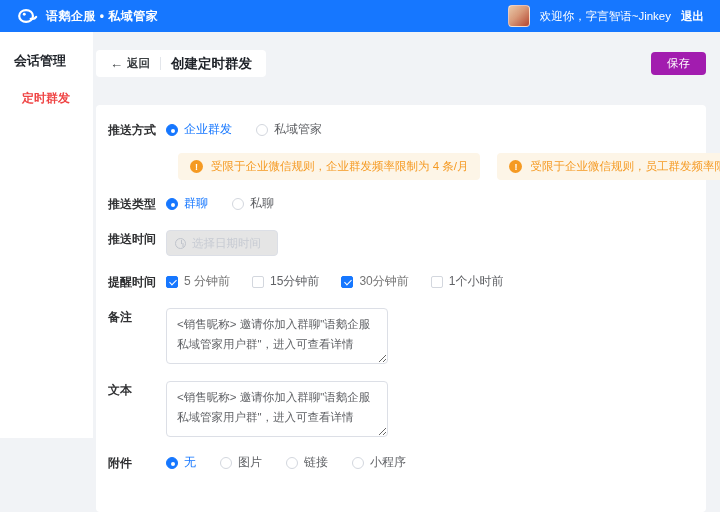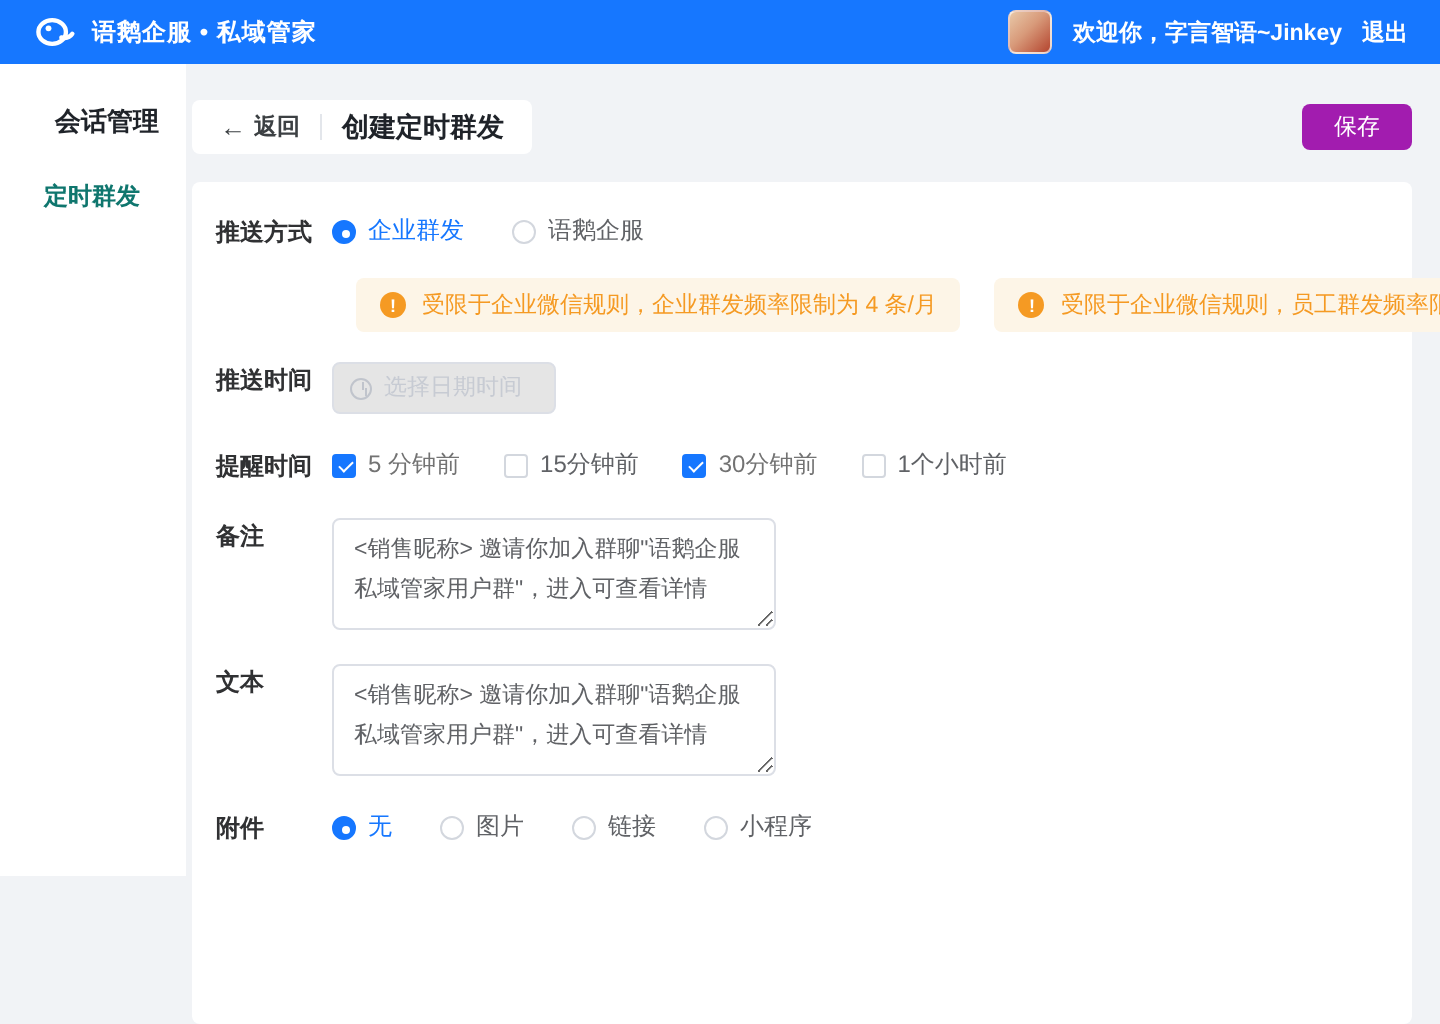--- a/index.html
+++ b/index.html
@@ -6,43 +6,43 @@
   html,body { width:720px; height:512px; }
   body { font-family:"Liberation Sans","DejaVu Sans",sans-serif; font-size:12px; color:#303133; }
   .page { width:720px; height:512px; background:#f1f3f6; display:flex; flex-direction:column; overflow:hidden; }
 
   
   .topbar { height:32px; background:#1677ff; display:flex; align-items:center; padding:0 16px; flex:0 0 auto; }
   .logo { width:22px; height:22px; margin-right:8px; display:flex; align-items:center; justify-content:center; }
   .brand { color:#fff; font-weight:bold; font-size:12px; letter-spacing:.5px; }
   .topbar-right { margin-left:auto; display:flex; align-items:center; gap:10px; }
   .avatar { width:22px; height:22px; border-radius:4px; background:linear-gradient(135deg,#e8c8a8 0%,#d89a7a 45%,#b4452f 100%); border:1px solid rgba(255,255,255,.6); }
-  .welcome { color:#fff; font-weight:bold; font-size:11.5px; }
+  .welcome { color:#fff; font-weight:normal; font-size:11.5px; }
   .logout { color:#fff; font-weight:bold; font-size:11.5px; cursor:pointer; }
 
   
   .layout { flex:1; display:flex; min-height:0; }
   .sidebar { width:93px; flex:0 0 93px; }
   .sidebar-panel { background:#fff; height:406px; padding:20px 0 0 14px; }
-  .sidebar-section { font-size:13px; font-weight:bold; color:#1f2329; margin-bottom:20px;text-align:center; }
-  .sidebar-item { font-size:12px; color:#0f766e; font-weight:bold; padding-left:8px; cursor:pointer; }
+  .sidebar-section { font-size:13px; font-weight:bold; color:#1f2329; margin-bottom:20px; }
+  .sidebar-item { font-size:12px; color:#ef4444; font-weight:bold; padding-left:8px; cursor:pointer; }
 
   .main { flex:1; min-width:0; display:flex; flex-direction:column; padding:0 14px 0 3px; }
 
   
   .toolbar { margin-top:18px; display:flex; align-items:center; }
   .crumb-chip { background:#fff; border-radius:4px; height:27px; display:inline-flex; align-items:center; padding:0 14px; gap:10px; }
   .back { display:flex; align-items:center; gap:4px; color:#3c4043; cursor:pointer; font-size:11.5px; font-weight:bold; }
   .back-arrow { font-size:13px; line-height:1; }
   .crumb-divider { width:1px; height:13px; background:#e3e6eb; }
   .page-title { font-size:13.5px; font-weight:bold; color:#1f2329; }
   .save-btn { margin-left:auto; background:#a21caf; color:#fff; border:none; border-radius:4px; height:23px; padding:0 16px; font-size:11.5px; cursor:pointer; font-family:inherit; }
 
   
-  .card { background:#fff; border-radius:4px; margin-top:14px; flex:1; padding:16px 16px 0 12px; }
+  .card { background:#fff; border-radius:4px; margin-top:28px; flex:1; padding:16px 16px 0 12px; }
   .form-row { display:flex; align-items:flex-start; margin-bottom:17px; }
   .form-label { width:58px; flex:0 0 58px; font-size:12px; font-weight:bold; color:#303133; padding-top:1px; }
   .form-control { display:flex; align-items:flex-end; flex-wrap:nowrap; }
 
   
   .radio { display:inline-flex; align-items:center; gap:6px; margin-right:24px; cursor:pointer; }
   .radio-dot { width:12px; height:12px; border-radius:50%; border:1px solid #d3d7de; background:#fff; position:relative; flex:0 0 12px; }
   .radio.checked .radio-dot { background:#1677ff; border-color:#1677ff; }
   .radio.checked .radio-dot::after { content:""; position:absolute; left:4px; top:4px; width:4px; height:4px; border-radius:50%; background:#fff; }
   .radio-label { color:#606266; font-size:12px; }
@@ -124,36 +124,49 @@
 
         <div class="form-row">
           <div class="form-label">推送方式</div>
           <div class="form-control">
             <span class="radio checked">
               <span class="radio-dot"></span>
               <span class="radio-label">企业群发</span>
             </span>
             <span class="radio">
               <span class="radio-dot"></span>
-              <span class="radio-label">语鹅企服</span>
+              <span class="radio-label">私域管家</span>
             </span>
           </div>
         </div>
 
         <div class="warning-row">
           <div class="warning-box">
             <span class="warn-icon"></span>
             <span class="warning-text">受限于企业微信规则，企业群发频率限制为 4 条/月</span>
           </div>
           <div class="warning-box">
             <span class="warn-icon"></span>
             <span class="warning-text">受限于企业微信规则，员工群发频率限制为 1 条/天</span>
           </div>
         </div>
 
+        <div class="form-row">
+          <div class="form-label">推送类型</div>
+          <div class="form-control">
+            <span class="radio checked">
+              <span class="radio-dot"></span>
+              <span class="radio-label">群聊</span>
+            </span>
+            <span class="radio">
+              <span class="radio-dot"></span>
+              <span class="radio-label">私聊</span>
+            </span>
+          </div>
+        </div>
 
         <div class="form-row">
           <div class="form-label">推送时间</div>
           <div class="form-control">
             <span class="date-input">
               <span class="clock-icon"></span>
               <input type="text" placeholder="选择日期时间" style="">
             </span>
           </div>
         </div>

